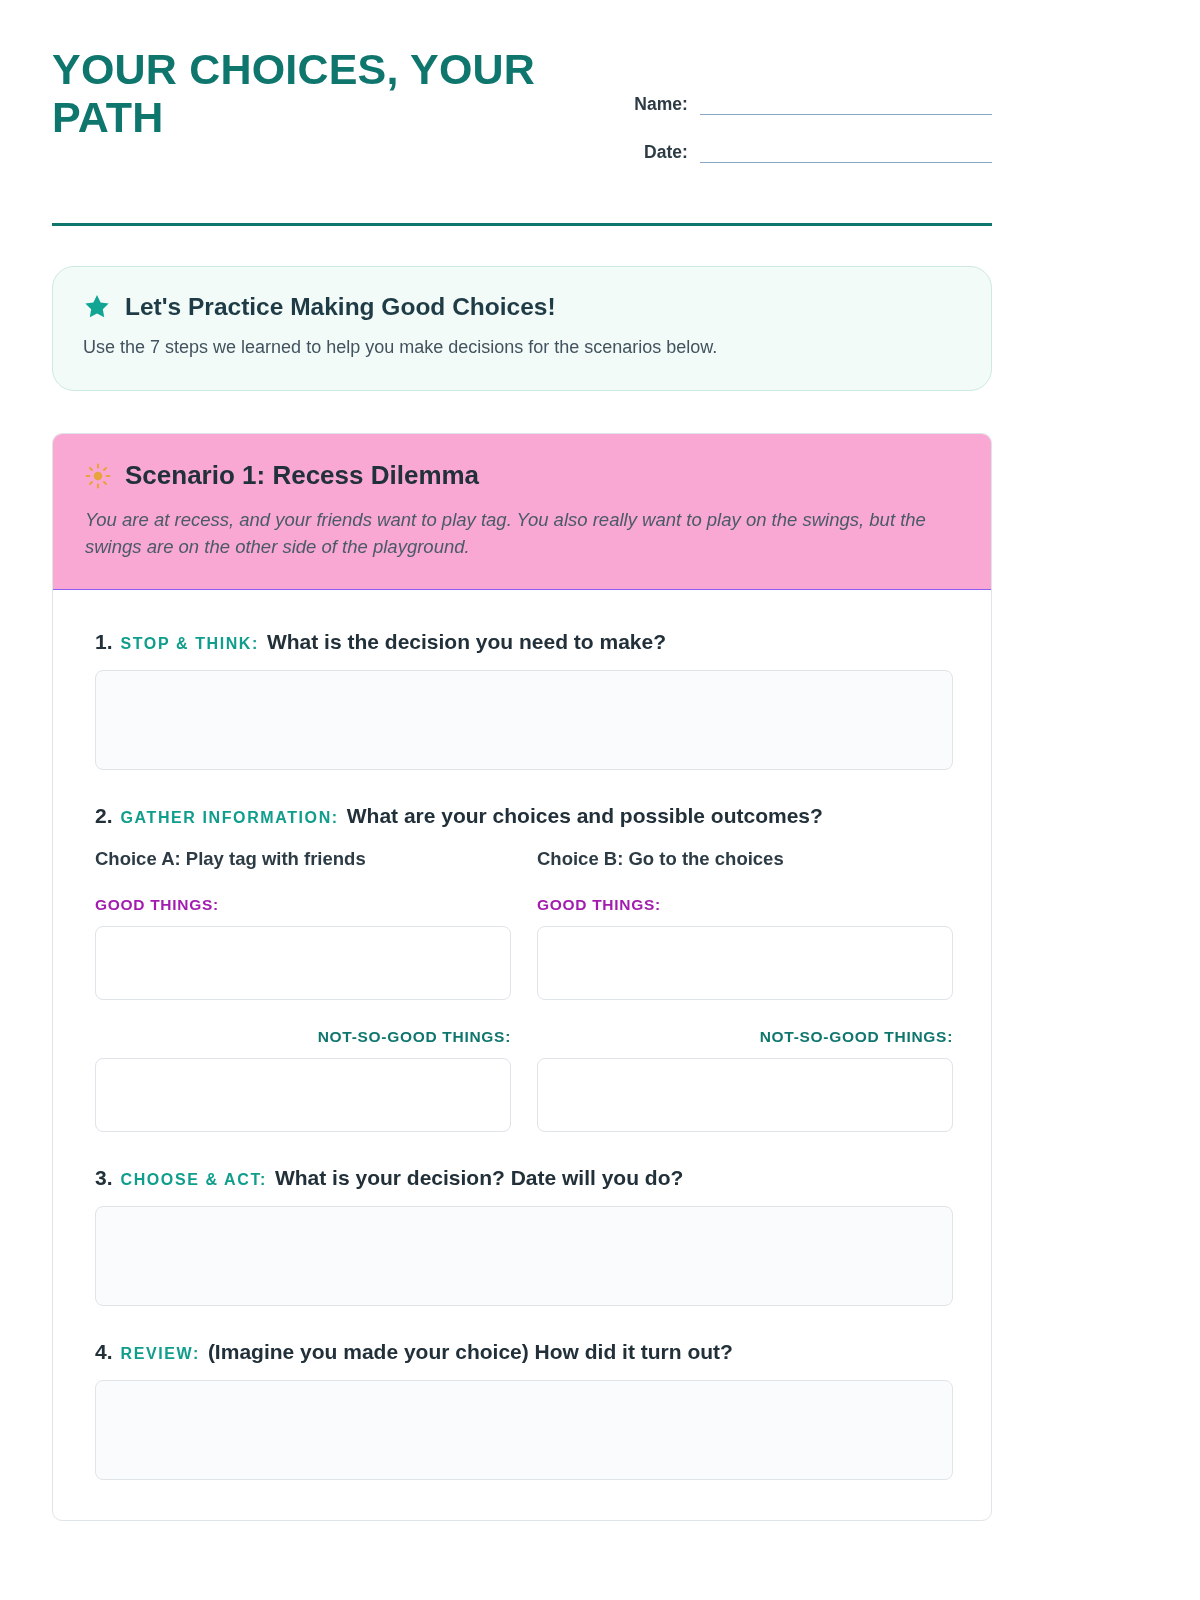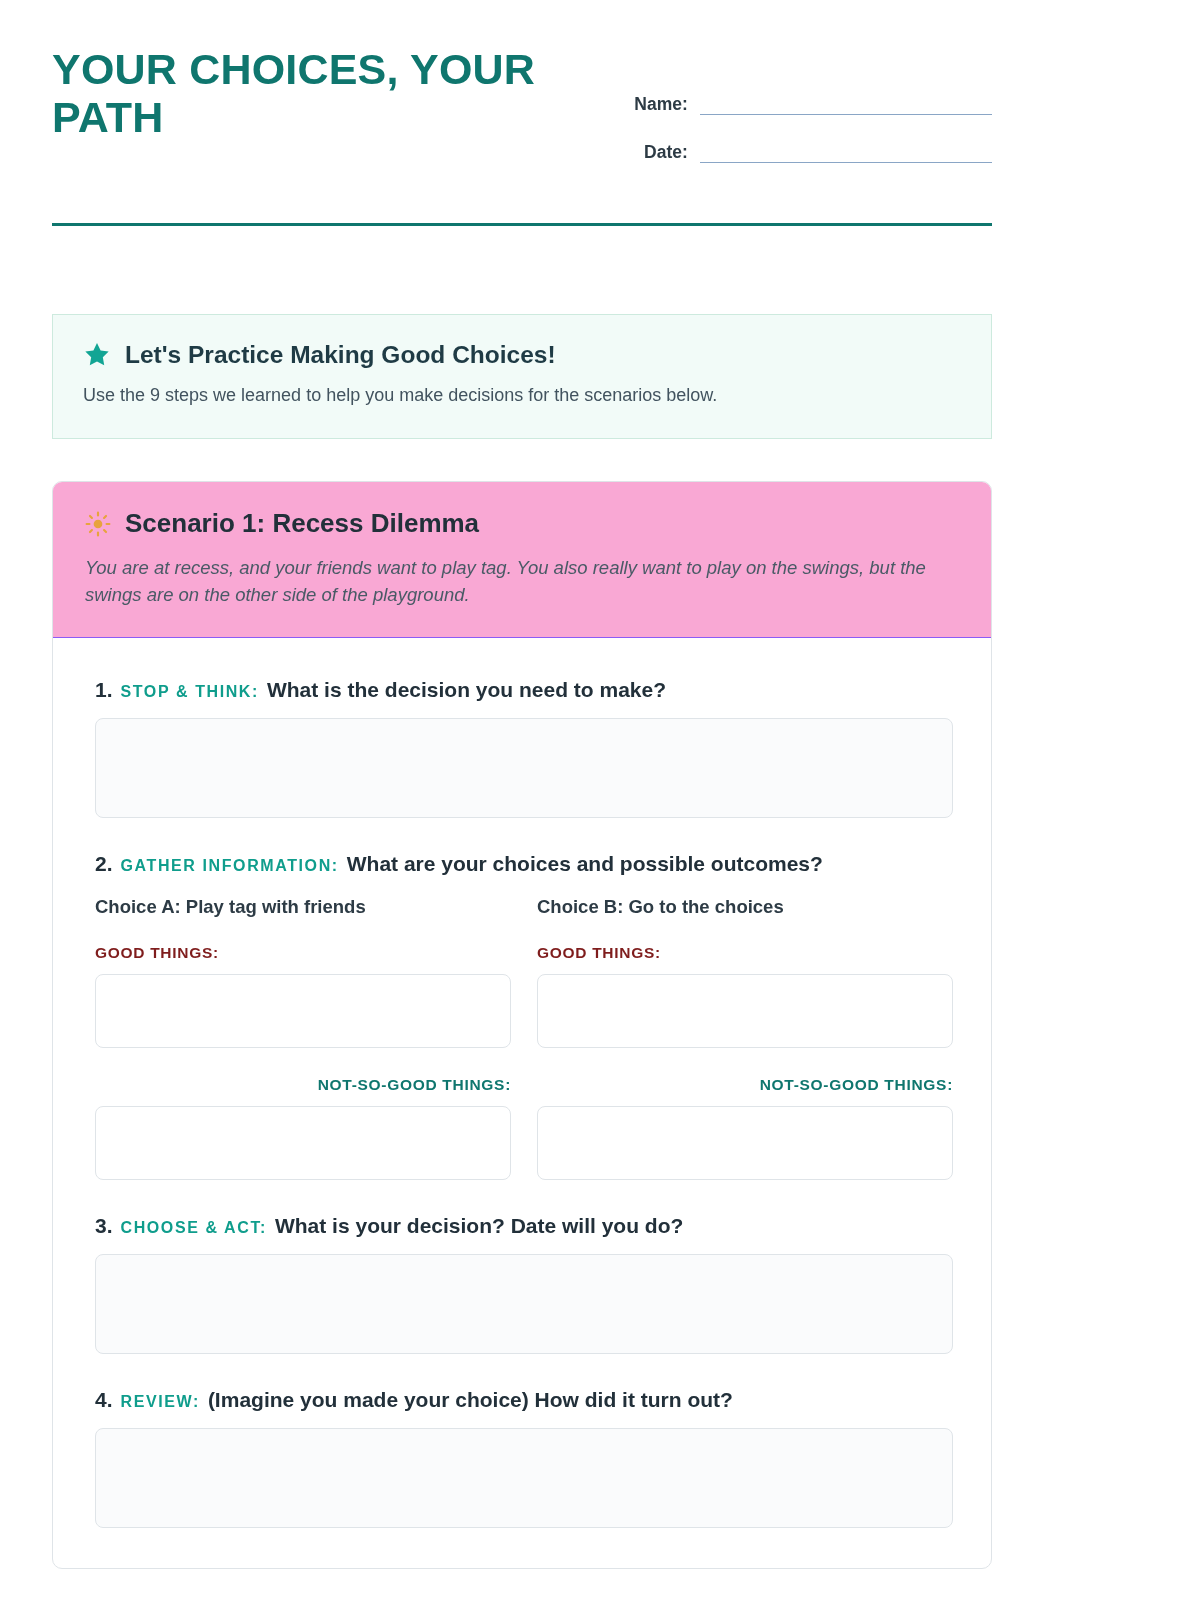--- a/index.html
+++ b/index.html
@@ -66,24 +66,24 @@
     height: 22px;
     border-bottom: 1.6px solid #8aa6c6;
   }
   .header-rule {
     margin-top: 34px;
     border-bottom: 3.5px solid #0f766e;
   }
 
   
   .callout {
-    margin-top: 88px;
+    margin-top: 40px;
     background: #f2fbf8;
     border: 1px solid #cdeade;
-    border-radius: 0;
+    border-radius: 22px;
     padding: 26px 30px 30px 30px;
   }
   .callout-head {
     display: flex;
     align-items: center;
     gap: 14px;
   }
   .star-icon {
     width: 28px;
     height: 28px;
@@ -191,21 +191,21 @@
     color: #2d3b45;
     margin-bottom: 26px;
   }
   .sub-label {
     font-size: 15.5px;
     font-weight: bold;
     letter-spacing: 0.7px;
     text-transform: uppercase;
     margin-bottom: 12px;
   }
-  .sub-label.good { color: #7f1d1d; }
+  .sub-label.good { color: #a21caf; }
   .sub-label.bad { color: #0f766e; text-align: right; }
   .small-box {
     height: 74px;
     border: 1px solid #dfe4e8;
     border-radius: 8px;
     background: #ffffff;
     margin-bottom: 28px;
   }
   .small-box:last-child { margin-bottom: 0; }
 </style>
@@ -233,21 +233,21 @@
 
   <div class="callout">
     <div class="callout-head">
       <span class="star-icon">
         <svg viewBox="0 0 24 24" width="28" height="28" fill="currentColor" aria-hidden="true">
           <path d="M12 1.8l3.09 6.26 6.91 1-5 4.87 1.18 6.87L12 17.56l-6.18 3.24L7 13.93 2 9.06l6.91-1z"></path>
         </svg>
       </span>
       <div class="callout-title">Let's Practice Making Good Choices!</div>
     </div>
-    <div class="callout-text">Use the 9 steps we learned to help you make decisions for the scenarios below.</div>
+    <div class="callout-text">Use the 7 steps we learned to help you make decisions for the scenarios below.</div>
   </div>
 
   <div class="scenario-card">
     <div class="scenario-head">
       <div class="scenario-title-row">
         <span class="sun-icon">
           <svg viewBox="0 0 24 24" width="26" height="26" fill="none" stroke="currentColor" stroke-width="2" stroke-linecap="round" aria-hidden="true">
             <circle cx="12" cy="12" r="4" fill="currentColor" stroke="none"></circle>
             <path d="M12 1.5v2.6M12 19.9v2.6M4.6 4.6l1.8 1.8M17.6 17.6l1.8 1.8M1.5 12h2.6M19.9 12h2.6M4.6 19.4l1.8-1.8M17.6 6.4l1.8-1.8"></path>
           </svg>

